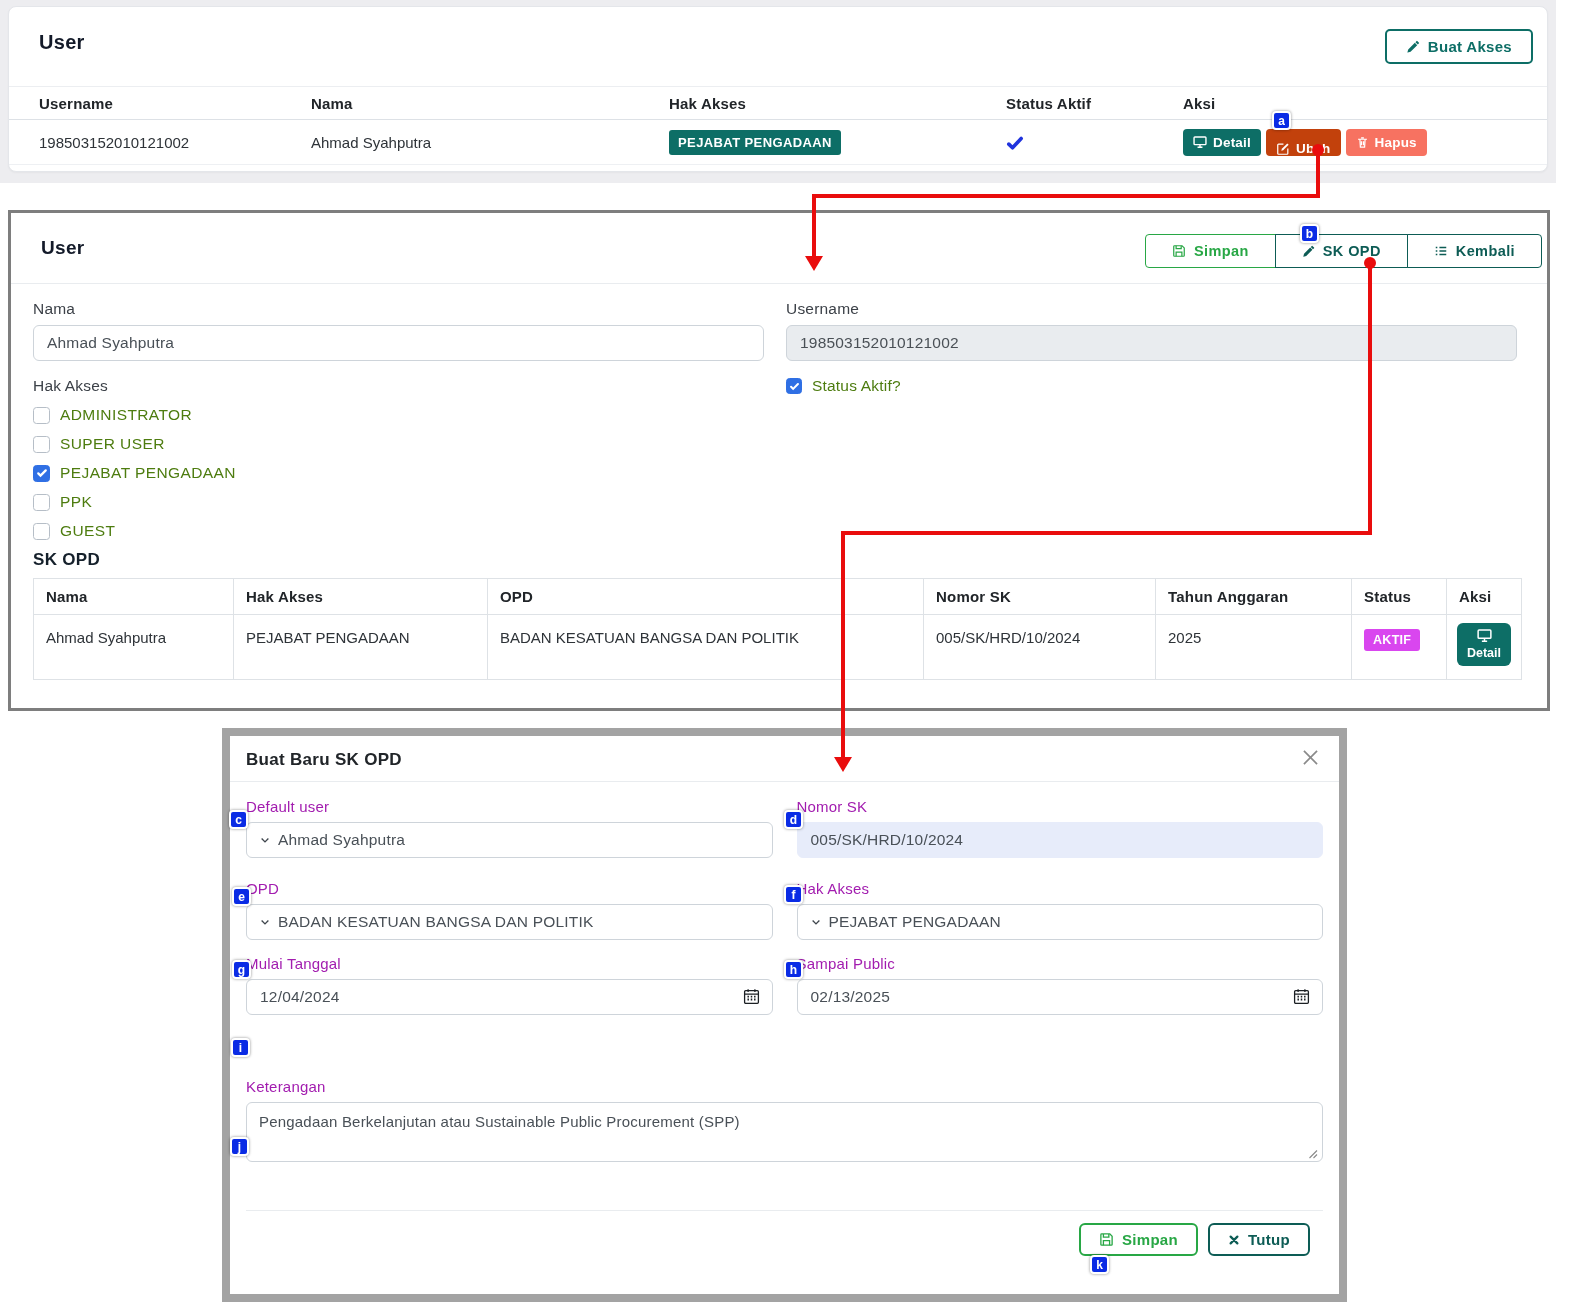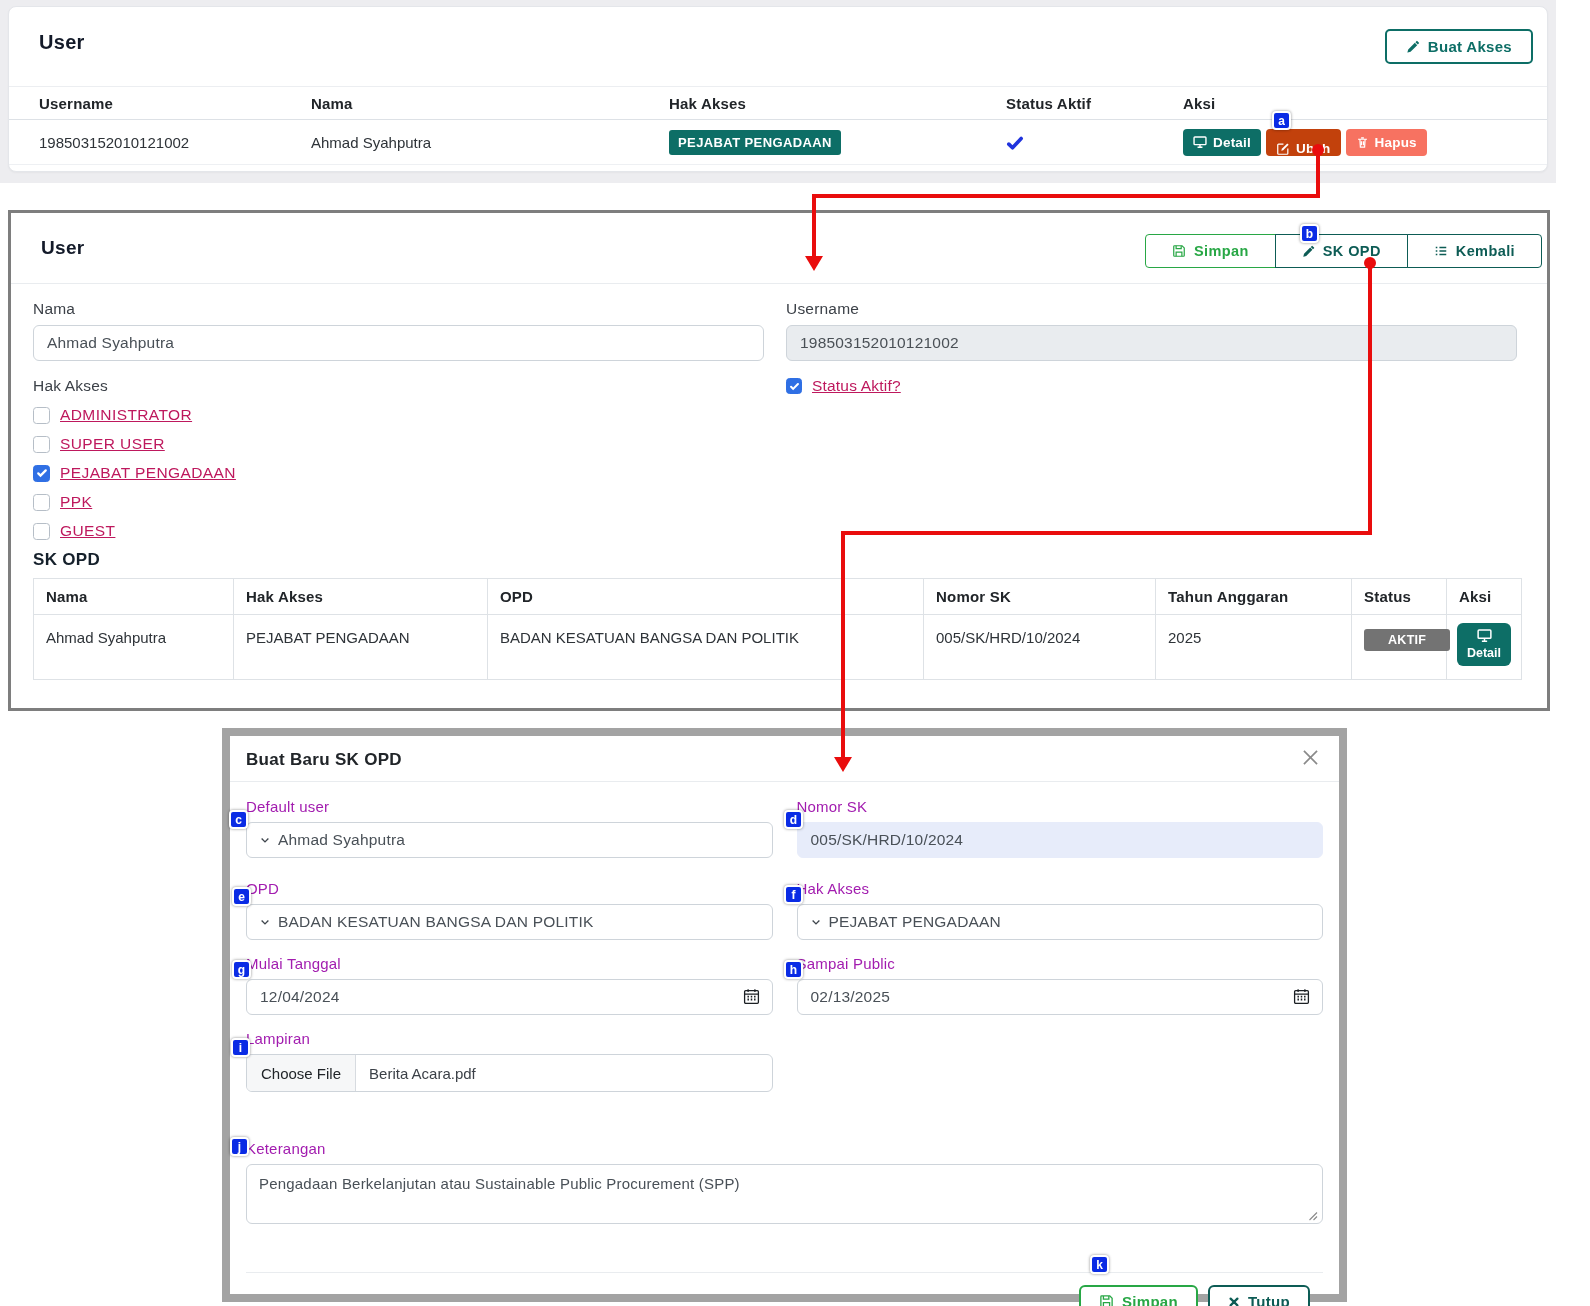--- a/index.html
+++ b/index.html
@@ -62,34 +62,34 @@
     padding:0 13px; font-size:15.5px; color:#495057; background:#fff;
     font-family:inherit; letter-spacing:.2px; }
   .t-input:disabled, .t-input.disabled { background:#e9ecef; color:#4a5056; }
   .check-line { display:flex; align-items:center; gap:10px; }
   .cb { width:17px; height:17px; border:1px solid #b6bec7; border-radius:3.5px;
     background:#fff; display:inline-flex; align-items:center; justify-content:center;
     flex:0 0 auto; cursor:pointer; }
   .cb.checked { background:#2f6fe4; border-color:#2f6fe4; }
   .cb svg { display:none; }
   .cb.checked svg { display:block; }
-  .cb-label { font-size:15.5px; color:#be185d; letter-spacing:.4px;text-decoration:underline; }
+  .cb-label { font-size:15.5px; color:#4d7c0f; letter-spacing:.4px; }
   .roles { margin-top:16px; }
   .roles .check-line { margin-top:11px; height:18px; }
   .status-line { margin-top:16px; }
   .sk-title { margin-top:10px; font-size:17px; font-weight:800; color:#15202b;
     letter-spacing:.3px; }
   table.sk { margin-top:8px; width:1488px; border-collapse:collapse;
     border:1px solid #dee2e6; table-layout:fixed; }
   table.sk th { border:1px solid #dee2e6; text-align:left; padding:9px 12px;
     font-size:15px; font-weight:700; color:#212529; letter-spacing:.2px; }
   table.sk td { border:1px solid #dee2e6; vertical-align:top; padding:14px 12px 28px;
     font-size:15px; color:#2e3338; }
-  .badge-aktif { display:inline-block; background:#737373; color:#fff; font-size:12.5px;
-    font-weight:600; padding:4px 24px; border-radius:3px; letter-spacing:.3px; }
+  .badge-aktif { display:inline-block; background:#d946ef; color:#fff; font-size:12.5px;
+    font-weight:600; padding:4px 9px; border-radius:3px; letter-spacing:.3px; }
   .btn-detail-stack { width:54px; padding:5px 4px 6px; background:#0d6e66; color:#fff;
     border:none; border-radius:6px; display:flex; flex-direction:column; align-items:center;
     gap:3px; font-size:12.5px; font-weight:600; cursor:pointer; }
 
   
   .modal { position:absolute; left:222px; top:728px; width:1125px; height:574px;
     background:#fff; border:8px solid #a3a3a3; }
   .modal-head { position:relative; height:46px; border-bottom:1px solid #e9ecef; }
   .modal-title { position:absolute; left:16px; top:14px; font-size:17px; font-weight:600;
     color:#212529; letter-spacing:.3px; }
@@ -416,27 +416,20 @@
                   <rect x="1.5" y="2.5" width="13" height="12" rx="1"></rect>
                   <path d="M1.5 5.8h13M4.8 1.1v2.7M11.2 1.1v2.7"></path>
                   <path d="M4.2 8.2h1.4M7.3 8.2h1.4M10.4 8.2h1.4M4.2 10.8h1.4M7.3 10.8h1.4M10.4 10.8h1.4" stroke-width="1.7"></path>
                 </svg>
             </span>
           </div>
         </div>
       </div>
 
       <div class="m-row mt-d">
-        <div>
-          <label class="m-label">Lampiran</label>
-          <div class="file-ctl">
-            <span class="file-btn">Choose File</span>
-            <span class="file-name">Berita Acara.pdf</span>
-          </div>
-        </div>
         <div></div>
       </div>
 
       <div class="m-row mt-e">
         <div class="ta-wrap">
           <label class="m-label">Keterangan</label>
           <textarea class="m-textarea" style="">Pengadaan Berkelanjutan atau Sustainable Public Procurement (SPP)</textarea>
           <span class="ic ta-grip">
             <svg width="10" height="10" viewBox="0 0 10 10" stroke="#8a8a8a" stroke-width="1.1">
                 <path d="M1.5 9L9 1.5M5.5 9L9 5.5"></path>

